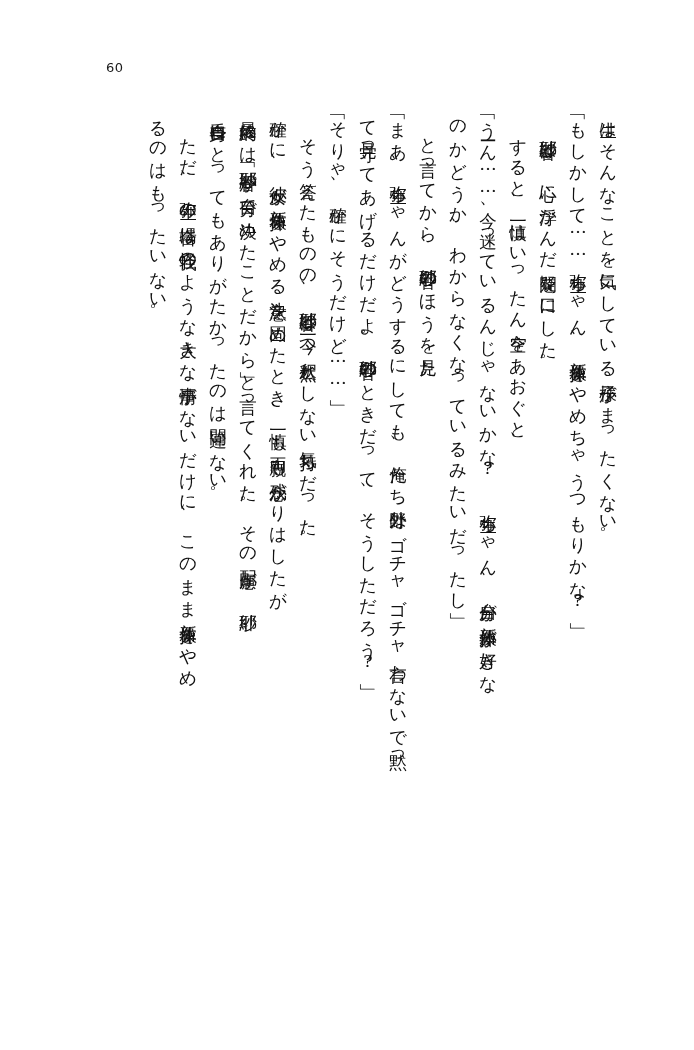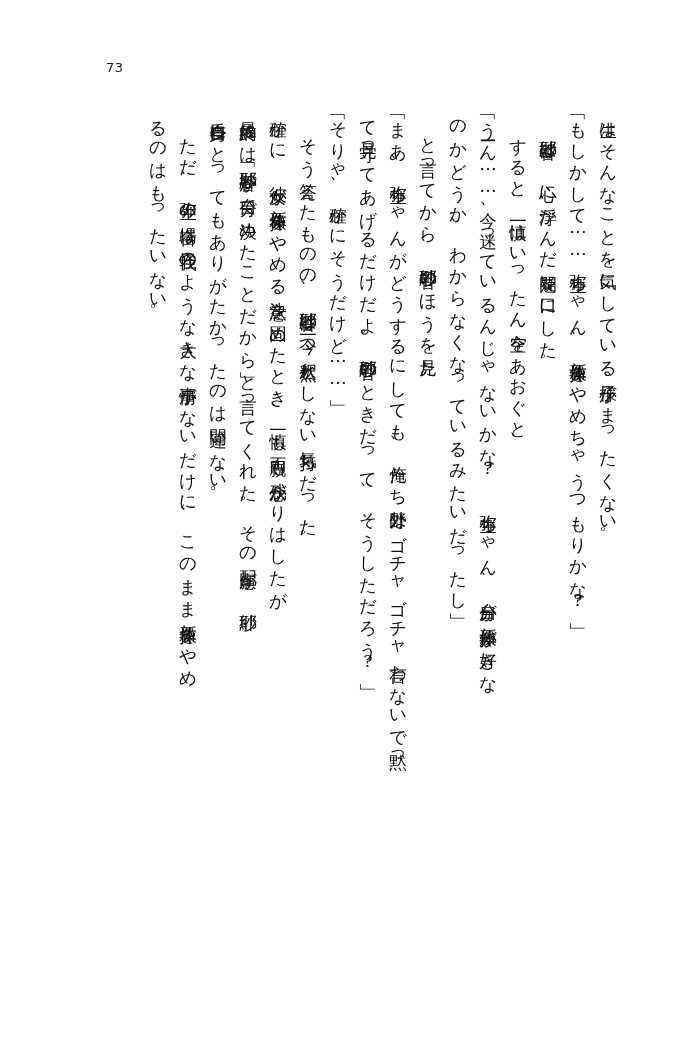--- a/index.html
+++ b/index.html
@@ -50,21 +50,21 @@
     color: #111111;
   }
   .line.indent1 {
     padding-top: 18px;
   }
 </style>
 </head>
 <body>
 
 <div class="page">
-  <div class="page-number">73</div>
+  <div class="page-number">60</div>
   <div class="text-block">
       <div class="line">生はそんなことを気にしている様子がまったくない。</div>
       <div class="line">「もしかして……弥生ちゃん、新体操をやめちゃうつもりかな?」</div>
       <div class="line indent1">紗耶香は、心に浮かんだ疑問を口にした。</div>
       <div class="line indent1">すると、慎一はいったん空をあおぐと、</div>
       <div class="line">「うーん……今、迷っているんじゃないかな? 弥生ちゃん、自分が新体操が好きな</div>
       <div class="line">のかどうか、わからなくなっているみたいだったし」</div>
       <div class="line indent1">と言ってから、紗耶香のほうを見た。</div>
       <div class="line">「まあ、弥生ちゃんがどうするにしても、俺たち外野はゴチャゴチャ言わないで黙っ</div>
       <div class="line">て見守ってあげるだけだよ。紗耶香のときだって、そうしただろう?」</div>

